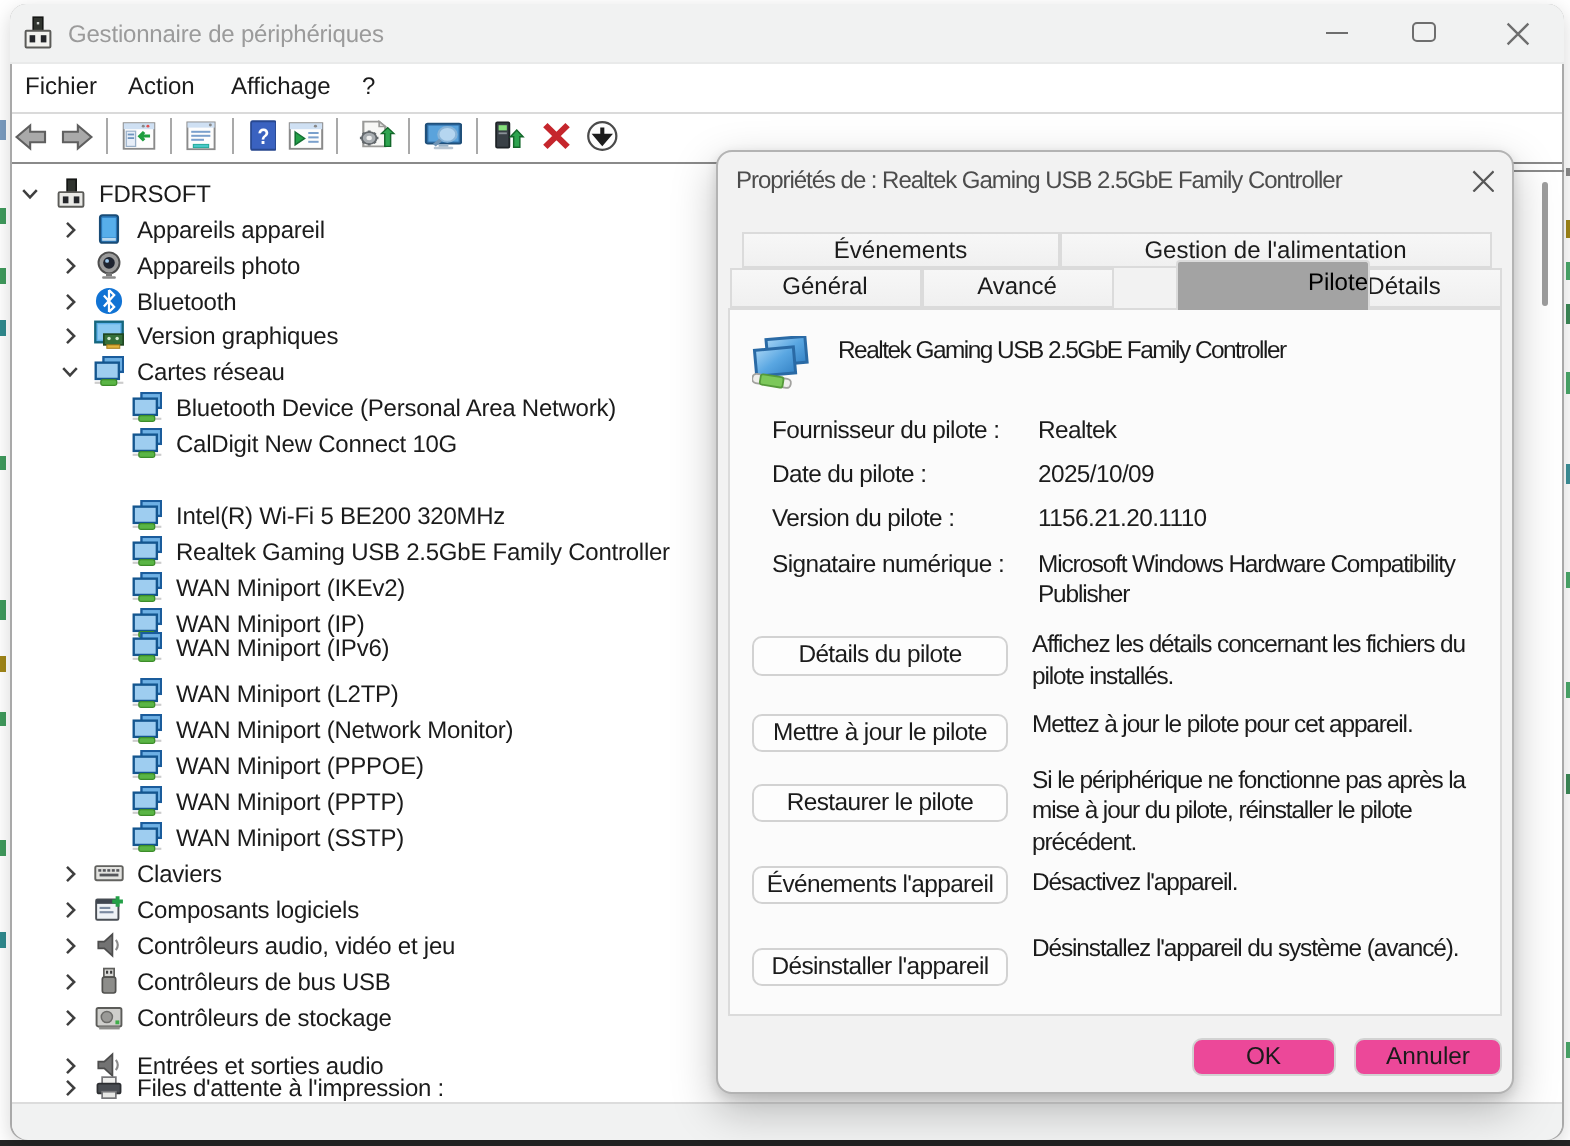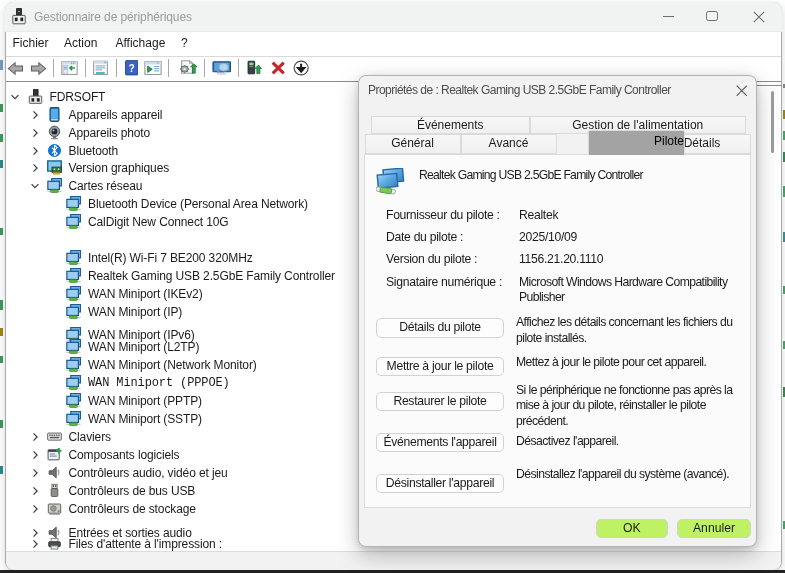--- a/index.html
+++ b/index.html
@@ -48,21 +48,21 @@
 #tab-pilote { position:absolute; left:588px; top:130px; width:97px; height:24.5px;
   background:#a3a3a3; border:1px solid #dbdbdb; border-bottom:none; border-radius:2px 2px 0 0;
   font-size:12px; text-align:right; line-height:20px; z-index:3; }
 #page { position:absolute; left:364px; top:153.5px; width:387px; height:354.5px;
   background:#fbfbfb; border:1px solid #dbdbdb; z-index:2; }
 .dlabel { position:absolute; z-index:4; font-size:12.2px; color:#1b1b1b; letter-spacing:-0.3px; white-space:nowrap; }
 .btn { position:absolute; z-index:4; width:128px; height:19.5px; background:#fdfdfd; border:1px solid #d2d2d2;
   border-radius:5px; font-size:12.2px; color:#1b1b1b; text-align:center; line-height:17.5px; letter-spacing:-0.3px; }
 .desc { position:absolute; z-index:4; left:516px; width:232px; font-size:12.2px; color:#1b1b1b;
   letter-spacing:-0.55px; line-height:15.6px; }
-.okbtn { position:absolute; z-index:4; top:518.5px; height:19.5px; background:#bef264; border:1px solid #d2d2d2;
+.okbtn { position:absolute; z-index:4; top:518.5px; height:19.5px; background:#ec4899; border:1px solid #d2d2d2;
   border-radius:5px; font-size:12.2px; color:#1b1b1b; text-align:center; line-height:17.5px; }
 </style></head>
 <body>
 <div id="stage">
   <div style="position:absolute;left:0px;top:60px;width:2.5px;height:10px;background:#7a9cc0"></div>
     <div style="position:absolute;left:0px;top:104px;width:2.5px;height:8px;background:#3f9a5c"></div>
     <div style="position:absolute;left:0px;top:134px;width:2.5px;height:8px;background:#3f9a5c"></div>
     <div style="position:absolute;left:0px;top:160px;width:2.5px;height:8px;background:#2f8a8e"></div>
     <div style="position:absolute;left:0px;top:228px;width:2.5px;height:7px;background:#3f9a5c"></div>
     <div style="position:absolute;left:0px;top:300px;width:2.5px;height:10px;background:#3f9a5c"></div>
@@ -271,21 +271,21 @@
         </svg>
         <span class="tlabel" style="left:82px">CalDigit New Connect 10G</span>
       </div>
 <div class="trow" style="top:165.4px;">
         <svg class="ticn" style="left:59.5px" width="15" height="15" viewBox="0 0 14 14" preserveAspectRatio="none">
           <rect x="4.4" y="0.4" width="9.2" height="7" fill="#6db0e4" stroke="#1a5c9c" stroke-width="1.1"></rect>
           <rect x="0.8" y="3.1" width="10.8" height="7.6" fill="#9ecdf0" stroke="#14568f" stroke-width="1.1"></rect>
           <rect x="0.3" y="12" width="13.4" height="1" fill="#cccccc"></rect>
           <rect x="3.2" y="11" width="7.4" height="2.7" rx="1" fill="#5ab545" stroke="#3c8c2a" stroke-width="0.6"></rect>
         </svg>
-        <span class="tlabel" style="left:82px">Intel(R) Wi-Fi 7 BE200 320MHz</span>
+        <span class="tlabel" style="left:82px">Intel(R) Wi-Fi 5 BE200 320MHz</span>
       </div>
 <div class="trow" style="top:183.3px;">
         <svg class="ticn" style="left:59.5px" width="15" height="15" viewBox="0 0 14 14" preserveAspectRatio="none">
           <rect x="4.4" y="0.4" width="9.2" height="7" fill="#6db0e4" stroke="#1a5c9c" stroke-width="1.1"></rect>
           <rect x="0.8" y="3.1" width="10.8" height="7.6" fill="#9ecdf0" stroke="#14568f" stroke-width="1.1"></rect>
           <rect x="0.3" y="12" width="13.4" height="1" fill="#cccccc"></rect>
           <rect x="3.2" y="11" width="7.4" height="2.7" rx="1" fill="#5ab545" stroke="#3c8c2a" stroke-width="0.6"></rect>
         </svg>
         <span class="tlabel" style="left:82px">Realtek Gaming USB 2.5GbE Family Controller</span>
       </div>
@@ -300,21 +300,21 @@
       </div>
 <div class="trow" style="top:219.1px;">
         <svg class="ticn" style="left:59.5px" width="15" height="15" viewBox="0 0 14 14" preserveAspectRatio="none">
           <rect x="4.4" y="0.4" width="9.2" height="7" fill="#6db0e4" stroke="#1a5c9c" stroke-width="1.1"></rect>
           <rect x="0.8" y="3.1" width="10.8" height="7.6" fill="#9ecdf0" stroke="#14568f" stroke-width="1.1"></rect>
           <rect x="0.3" y="12" width="13.4" height="1" fill="#cccccc"></rect>
           <rect x="3.2" y="11" width="7.4" height="2.7" rx="1" fill="#5ab545" stroke="#3c8c2a" stroke-width="0.6"></rect>
         </svg>
         <span class="tlabel" style="left:82px">WAN Miniport (IP)</span>
       </div>
-<div class="trow" style="top:242px;padding-left:44px;">
+<div class="trow" style="top:231px;padding-left:44px;">
         <svg class="ticn" style="left:59.5px" width="15" height="15" viewBox="0 0 14 14" preserveAspectRatio="none">
           <rect x="4.4" y="0.4" width="9.2" height="7" fill="#6db0e4" stroke="#1a5c9c" stroke-width="1.1"></rect>
           <rect x="0.8" y="3.1" width="10.8" height="7.6" fill="#9ecdf0" stroke="#14568f" stroke-width="1.1"></rect>
           <rect x="0.3" y="12" width="13.4" height="1" fill="#cccccc"></rect>
           <rect x="3.2" y="11" width="7.4" height="2.7" rx="1" fill="#5ab545" stroke="#3c8c2a" stroke-width="0.6"></rect>
         </svg>
         <span class="tlabel" style="left:82px">WAN Miniport (IPv6)</span>
       </div>
 <div class="trow" style="top:254.9px;">
         <svg class="ticn" style="left:59.5px" width="15" height="15" viewBox="0 0 14 14" preserveAspectRatio="none">
@@ -327,21 +327,21 @@
       </div>
 <div class="trow" style="top:272.8px;">
         <svg class="ticn" style="left:59.5px" width="15" height="15" viewBox="0 0 14 14" preserveAspectRatio="none">
           <rect x="4.4" y="0.4" width="9.2" height="7" fill="#6db0e4" stroke="#1a5c9c" stroke-width="1.1"></rect>
           <rect x="0.8" y="3.1" width="10.8" height="7.6" fill="#9ecdf0" stroke="#14568f" stroke-width="1.1"></rect>
           <rect x="0.3" y="12" width="13.4" height="1" fill="#cccccc"></rect>
           <rect x="3.2" y="11" width="7.4" height="2.7" rx="1" fill="#5ab545" stroke="#3c8c2a" stroke-width="0.6"></rect>
         </svg>
         <span class="tlabel" style="left:82px">WAN Miniport (Network Monitor)</span>
       </div>
-<div class="trow" style="top:290.7px;font-family:Liberation Mono, monospace;">
+<div class="trow" style="top:290.7px;">
         <svg class="ticn" style="left:59.5px" width="15" height="15" viewBox="0 0 14 14" preserveAspectRatio="none">
           <rect x="4.4" y="0.4" width="9.2" height="7" fill="#6db0e4" stroke="#1a5c9c" stroke-width="1.1"></rect>
           <rect x="0.8" y="3.1" width="10.8" height="7.6" fill="#9ecdf0" stroke="#14568f" stroke-width="1.1"></rect>
           <rect x="0.3" y="12" width="13.4" height="1" fill="#cccccc"></rect>
           <rect x="3.2" y="11" width="7.4" height="2.7" rx="1" fill="#5ab545" stroke="#3c8c2a" stroke-width="0.6"></rect>
         </svg>
         <span class="tlabel" style="left:82px">WAN Miniport (PPPOE)</span>
       </div>
 <div class="trow" style="top:308.6px;">
         <svg class="ticn" style="left:59.5px" width="15" height="15" viewBox="0 0 14 14" preserveAspectRatio="none">

